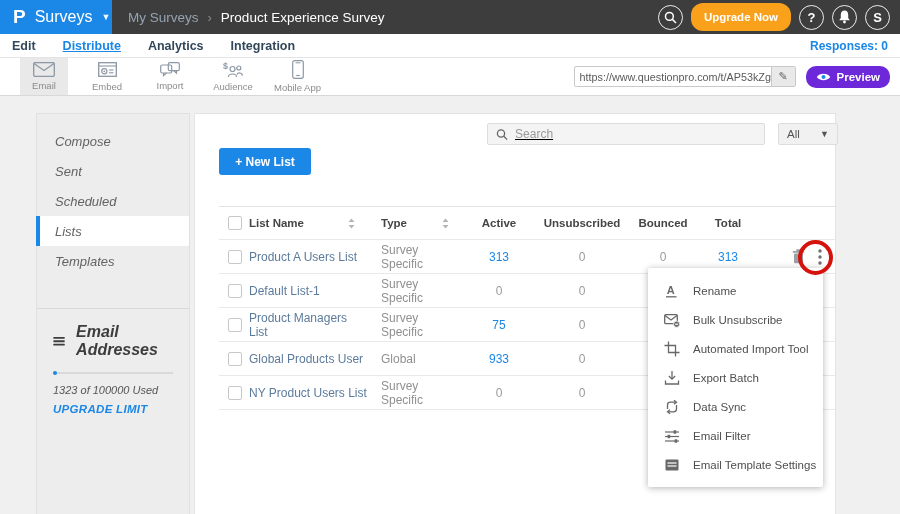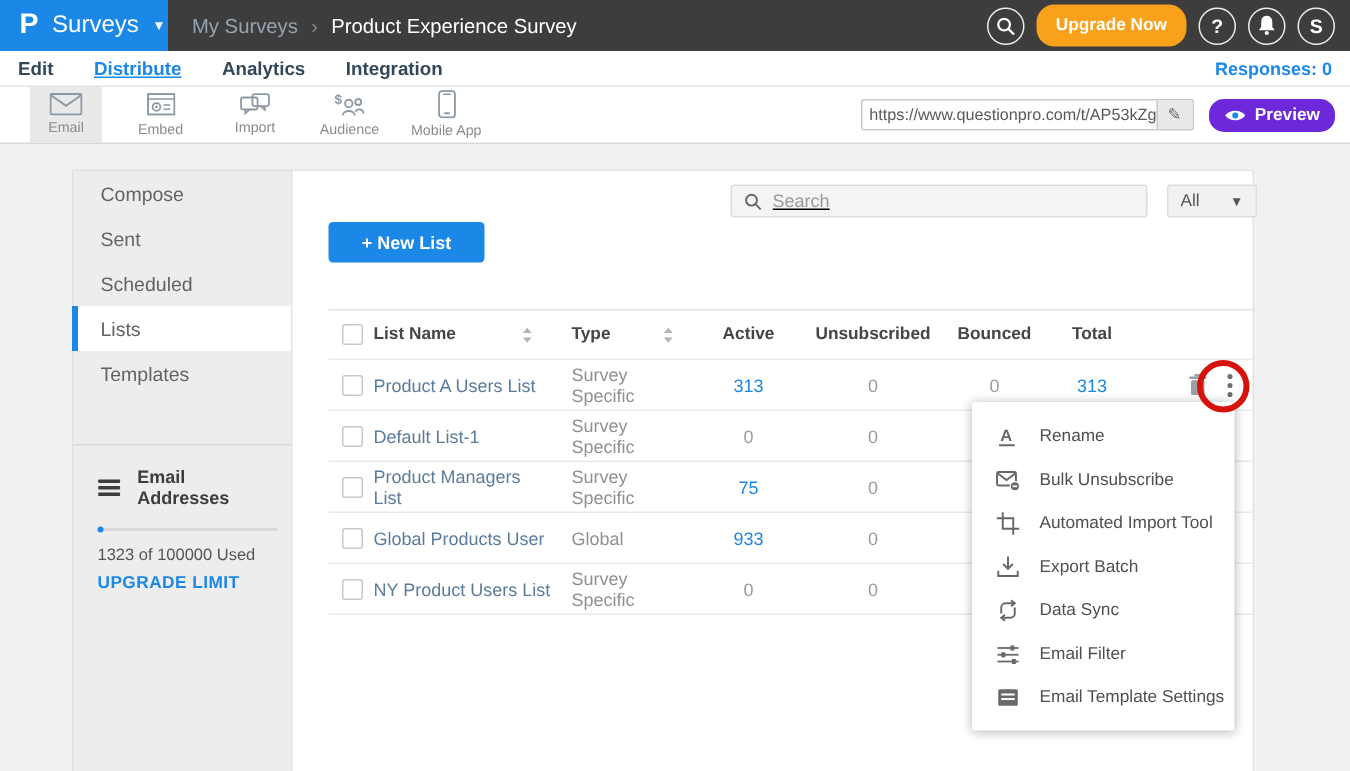--- a/index.html
+++ b/index.html
@@ -35,40 +35,40 @@
   .url-wrap { margin-left:auto; display:flex; align-items:center; gap:10px; }
   .url-box { display:flex; align-items:center; width:222px; height:21px; border:1px solid #c9c9c9; border-radius:2px; background:#fff; overflow:hidden; }
   .url-text { flex:1; font-size:10.8px; color:#5a5a5a; padding:0 5px; white-space:nowrap; overflow:hidden; }
   .url-edit { width:24px; height:100%; background:#e9e9e9; border-left:1px solid #c9c9c9; display:flex; align-items:center; justify-content:center; font-size:11px; color:#666; cursor:pointer; }
   .preview-btn { background:#6d28d9; color:#fff; height:22px; padding:0 10px; border-radius:10px; display:flex; align-items:center; gap:6px; font-size:11.5px; font-weight:bold; cursor:pointer; }
 
   
   .page { position:relative; height:418px; background:#f0f0f0; }
 
   
-  .sidebar { position:absolute; left:48px; top:17px; width:154px; bottom:0; background:#ededed; border:1px solid #e0e0e0; border-bottom:none; padding-top:0; }
+  .sidebar { position:absolute; left:36px; top:17px; width:154px; bottom:0; background:#ededed; border:1px solid #e0e0e0; border-bottom:none; padding-top:12px;font-style:italic; }
   .side-item { height:30px; display:flex; align-items:center; padding-left:18px; font-size:13px; color:#636363; cursor:pointer; position:relative; }
   .side-item.active { background:#fff; }
   .side-item.active::before { content:""; position:absolute; left:-1px; top:0; bottom:0; width:4px; background:#1b87e6; }
   .side-sep { border-top:1px solid #d8d8d8; margin-top:32px; }
   .email-addr { padding:14px 16px 0 16px; }
-  .ea-head { display:flex; align-items:center; gap:11px; font-size:12px; font-weight:bold; color:#3d3d3d; }
+  .ea-head { display:flex; align-items:center; gap:11px; font-size:16px; font-weight:bold; color:#3d3d3d; }
   .ea-bar { margin-top:13px; height:2px; background:#d9d9d9; position:relative; }
   .ea-bar-fill { position:absolute; left:0; top:-1px; width:4px; height:4px; background:#1b87e6; border-radius:2px; }
   .ea-usage { margin-top:10px; font-size:11px; color:#555; }
   .ea-link { margin-top:7px; font-size:11.5px; font-weight:bold; color:#1b87e6; letter-spacing:.3px; cursor:pointer; }
 
   
   .main-panel { position:absolute; left:194px; top:17px; right:64px; bottom:0; background:#fff; border:1px solid #e3e3e3; border-bottom:none; }
   .search-box { position:absolute; left:292px; top:9px; width:278px; height:22px; background:#f4f4f4; border:1px solid #ddd; border-radius:2px; display:flex; align-items:center; padding:0 8px; gap:7px;text-decoration:underline; }
   .search-input { border:none; background:transparent; outline:none; font-size:12px; color:#555; width:100%; font-family:"Liberation Sans", sans-serif; }
   .search-input::placeholder { color:#9a9a9a; }
   .filter-box { position:absolute; left:583px; top:9px; width:60px; height:22px; background:#f1f1f1; border:1px solid #ddd; border-radius:2px; display:flex; align-items:center; justify-content:space-between; padding:0 8px; font-size:11.5px; color:#555; cursor:pointer; }
   .filter-caret { font-size:9px; color:#555; }
-  .new-list-btn { position:absolute; left:24px; top:34px; width:104px; height:27px; background:#1b87e6; color:#fff; border-radius:3px; font-size:12px; font-weight:bold; display:flex; align-items:center; justify-content:center; cursor:pointer; }
+  .new-list-btn { position:absolute; left:24px; top:34px; width:92px; height:27px; background:#1b87e6; color:#fff; border-radius:3px; font-size:12px; font-weight:bold; display:flex; align-items:center; justify-content:center; cursor:pointer; }
 
   
   .list-table { position:absolute; left:24px; top:92px; right:0; }
   .t-row { display:grid; grid-template-columns:30px 118px 94px 76px 90px 72px 58px 1fr; align-items:center; height:34px; border-bottom:1px solid #e9e9e9; }
   .t-head { border-top:1px solid #e2e2e2; font-size:11.5px; font-weight:bold; color:#454545; }
   .cb { width:14px; height:14px; border:1px solid #c8c8c8; border-radius:2px; background:#fff; margin-left:9px; cursor:pointer; }
   .hcell-sort { display:flex; align-items:center; justify-content:space-between; padding-right:12px; }
   .hcell-type { padding-left:14px; }
   .c-center { text-align:center; }
   .cell-name { font-size:12px; color:#5b7b9c; cursor:pointer; }

